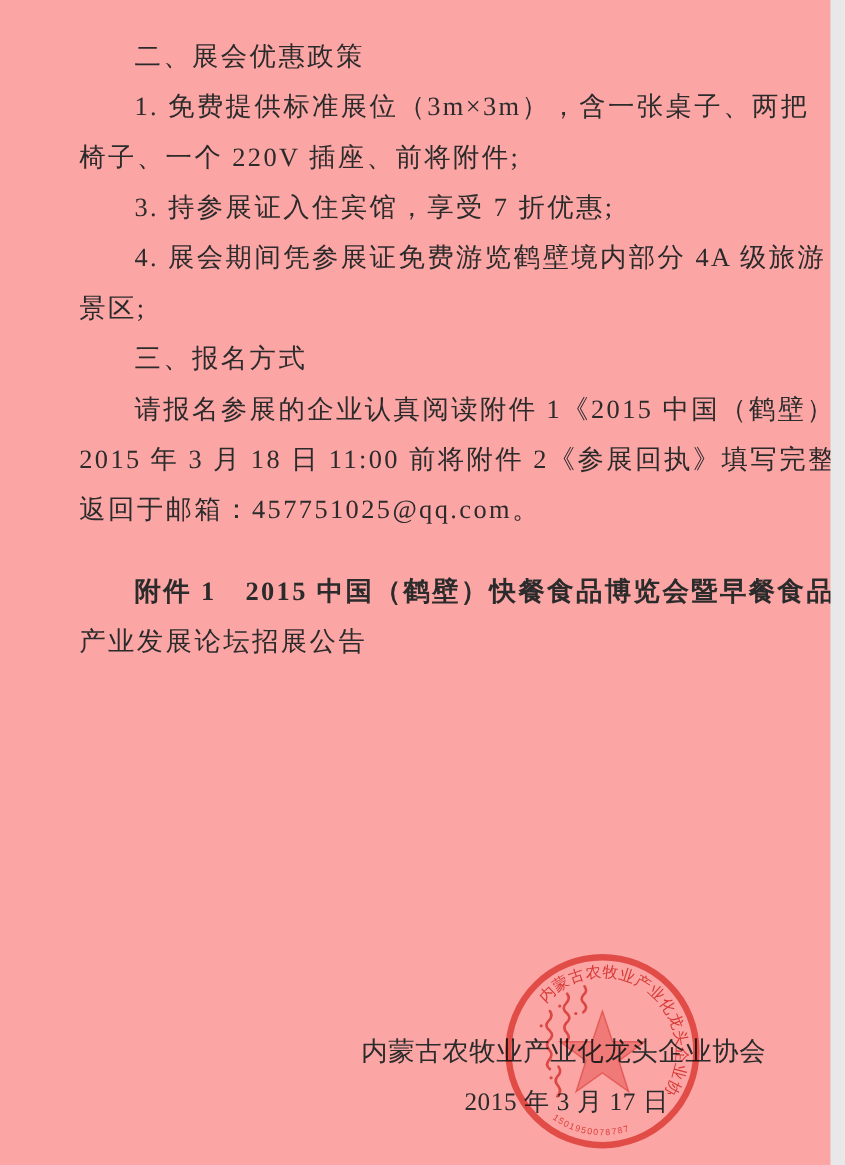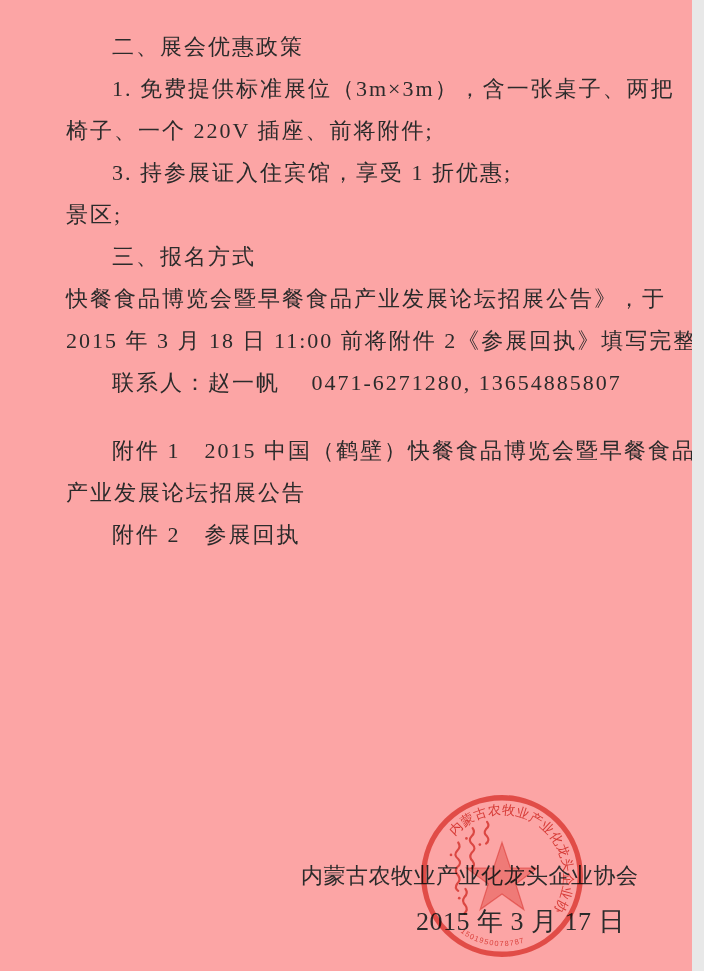--- a/index.html
+++ b/index.html
@@ -13,54 +13,54 @@
   }
   .textblock{padding:26px 36px 0 66px;}
   p.line{
     margin:0;
     font-size:22px;
     line-height:42px;
     letter-spacing:2px;
     white-space:nowrap;
   }
   p.indent{text-indent:46px;}
-  p.gap-above{margin-top:26px;}
+  p.gap-above{margin-top:26px;font-weight:bold;}
   .sig-org{
     position:absolute;top:861px;left:301px;
     font-size:22px;letter-spacing:0.5px;white-space:nowrap;
   }
   .sig-date{
-    position:absolute;top:904px;left:416px;
-    font-size:26px;letter-spacing:0.5px;white-space:nowrap;
+    position:absolute;top:904px;left:387px;
+    font-size:21px;letter-spacing:0.5px;white-space:nowrap;
   }
   .stamp{
     position:absolute;left:417px;top:791px;
     width:170px;height:170px;
     mix-blend-mode:multiply;
     opacity:0.92;
   }
 </style>
 </head>
 <body>
 
 <div class="page">
 
   <div class="textblock">
     <p class="line indent">二、展会优惠政策</p>
     <p class="line indent">1. 免费提供标准展位（3m×3m），含一张桌子、两把</p>
     <p class="line">椅子、一个 220V 插座、前将附件;</p>
-    <p class="line indent">3. 持参展证入住宾馆，享受 1 折优惠;</p>
+    <p class="line indent">3. 持参展证入住宾馆，享受 7 折优惠;</p>
+    <p class="line indent">4. 展会期间凭参展证免费游览鹤壁境内部分 4A 级旅游</p>
     <p class="line">景区;</p>
     <p class="line indent">三、报名方式</p>
-    <p class="line">快餐食品博览会暨早餐食品产业发展论坛招展公告》，于</p>
+    <p class="line indent">请报名参展的企业认真阅读附件 1《2015 中国（鹤壁）</p>
     <p class="line">2015 年 3 月 18 日 11:00 前将附件 2《参展回执》填写完整后</p>
-    <p class="line indent">联系人：赵一帆　 0471-6271280, 13654885807</p>
+    <p class="line">返回于邮箱：457751025@qq.com。</p>
     <p class="line indent gap-above">附件 1　2015 中国（鹤壁）快餐食品博览会暨早餐食品</p>
     <p class="line">产业发展论坛招展公告</p>
-    <p class="line indent">附件 2　参展回执</p>
   </div>
 
   <div class="sig-org">内蒙古农牧业产业化龙头企业协会</div>
   <div class="sig-date">2015 年 3 月 17 日</div>
 
   <svg class="stamp" viewBox="0 0 165 165" xmlns="http://www.w3.org/2000/svg">
     <defs>
       <filter id="inkblur" x="-10%" y="-10%" width="120%" height="120%">
         <feGaussianBlur stdDeviation="0.55"></feGaussianBlur>
       </filter>

